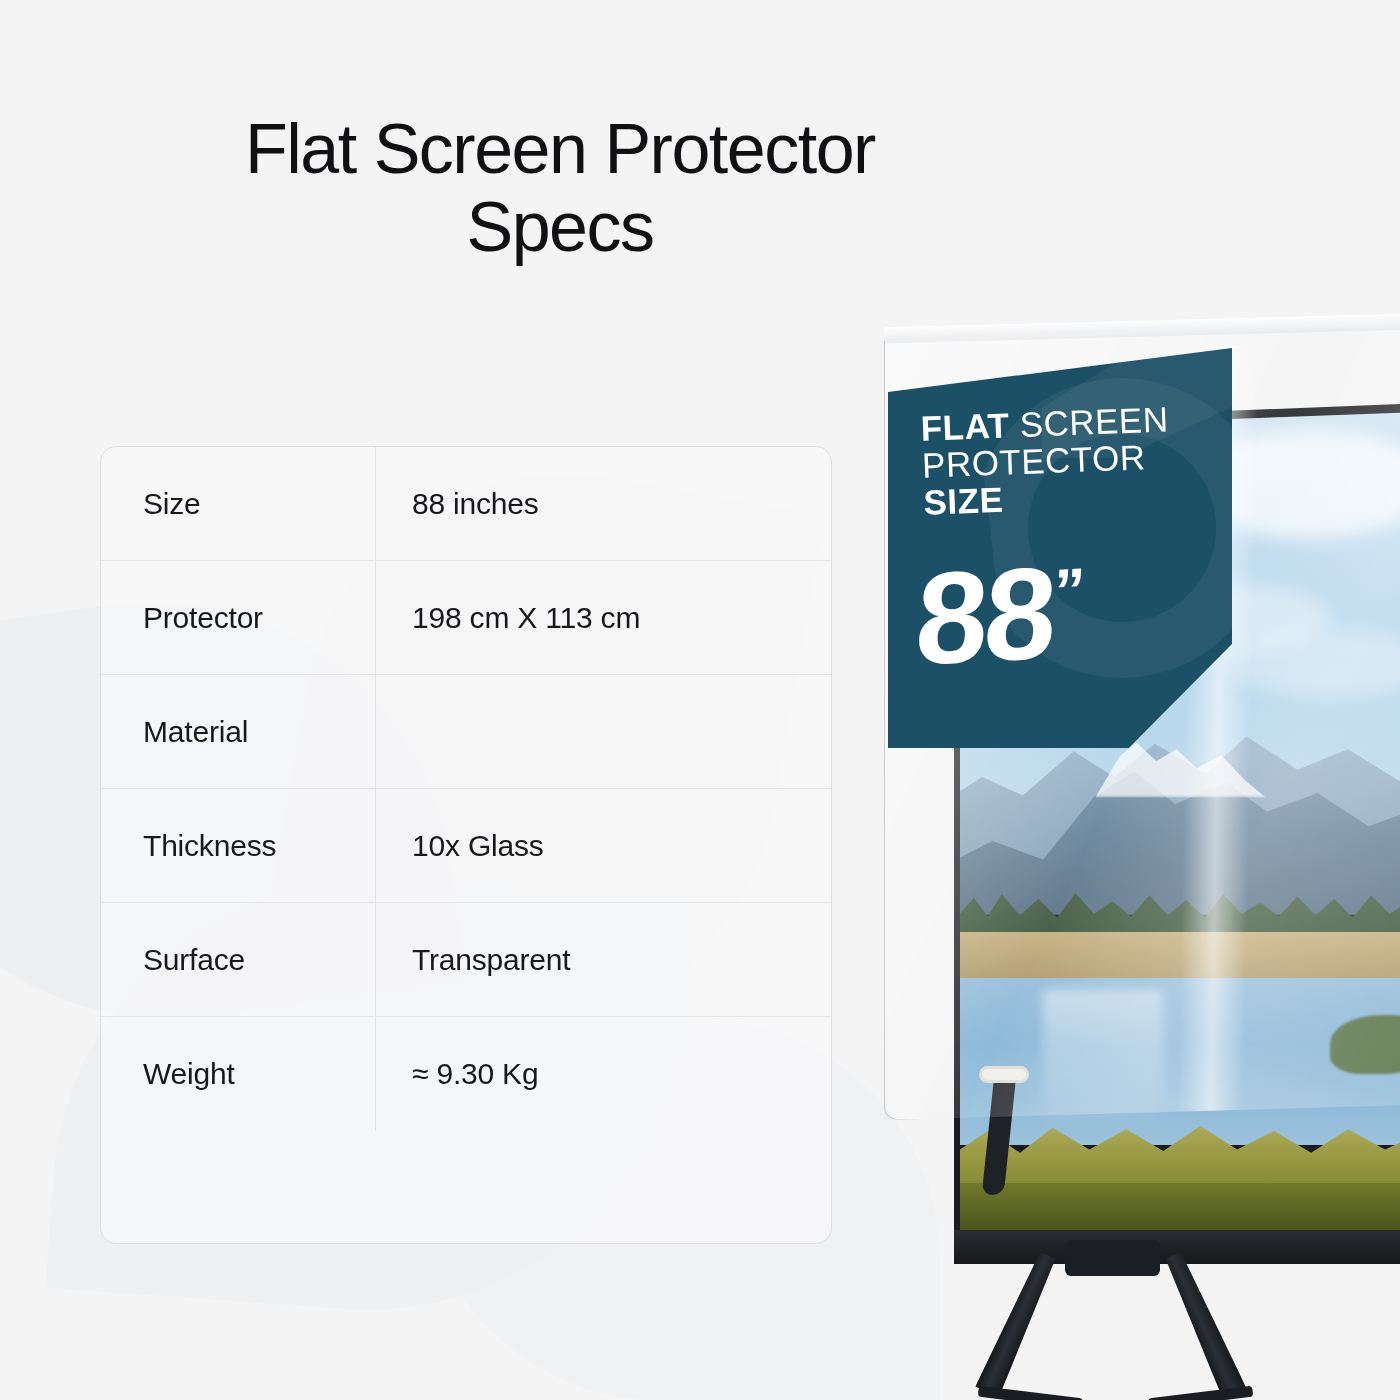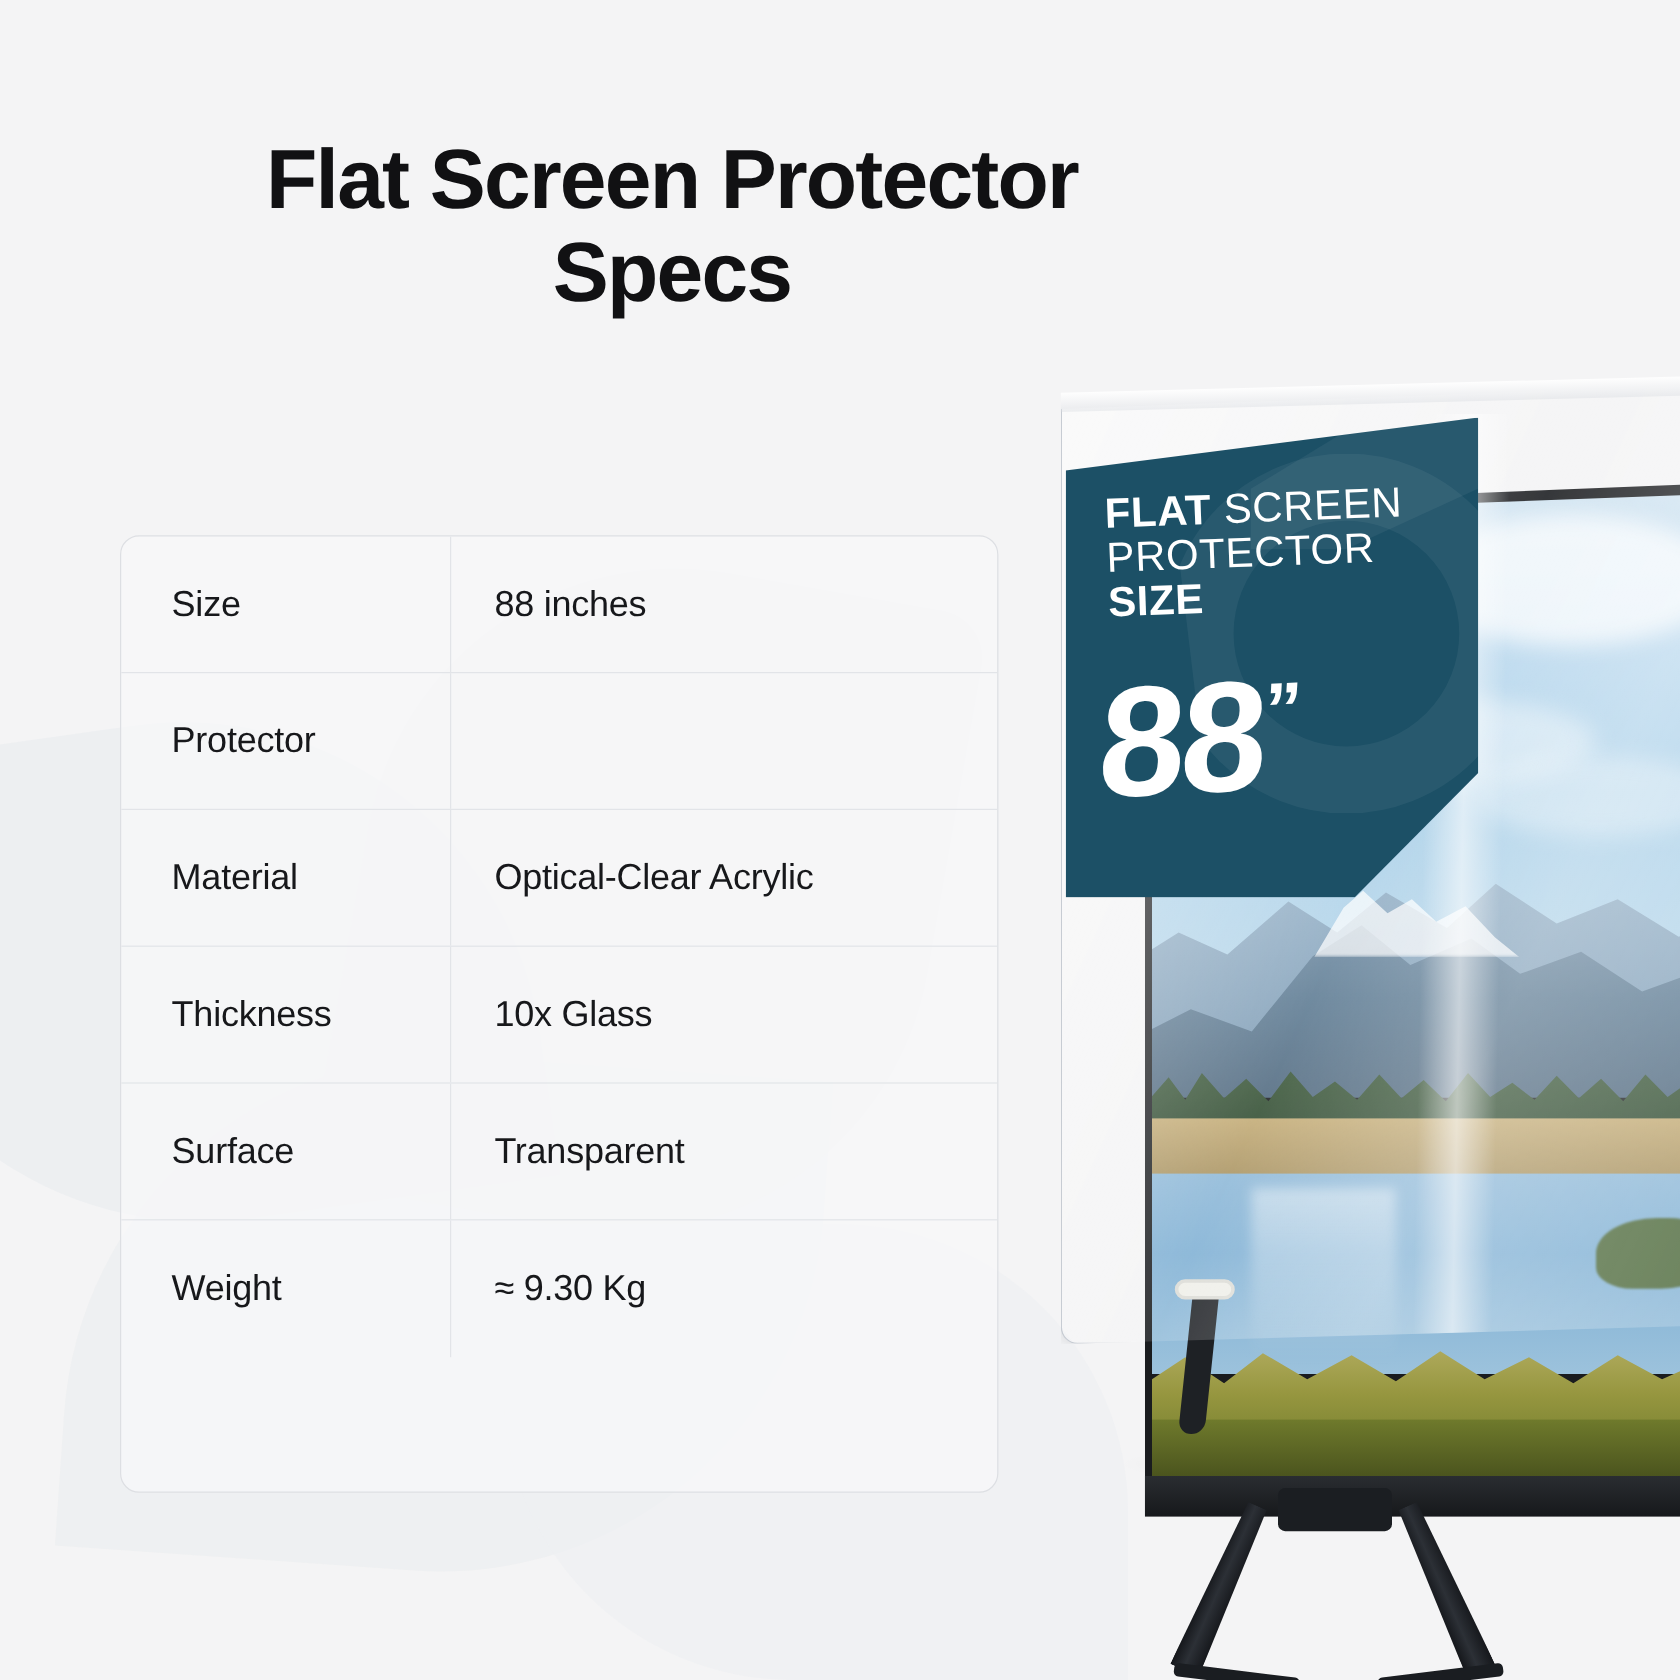--- a/index.html
+++ b/index.html
@@ -39,21 +39,21 @@
   .wm-d {
     left:420px; top:1020px; width:520px; height:380px;
     background:#eef0f2; opacity:.7;
     border-radius:0 240px 0 240px;
   }
 
   
   .title {
     position:absolute; left:0; top:110px; width:1120px;
     text-align:center;
-    font-size:70px; font-weight:700; line-height:1.12;
+    font-size:70px; font-weight:400; line-height:1.12;
     letter-spacing:-1.5px;
     color:#111113;
     padding:0 200px;
   }
 
   
   .spec-table {
     position:absolute;
     left:100px; top:446px;
     width:732px; height:798px;
@@ -270,26 +270,26 @@
 
   <div class="spec-table">
 
     <div class="spec-row">
       <div class="spec-key">Size</div>
       <div class="spec-val">88 inches</div>
     </div>
 
     <div class="spec-row">
       <div class="spec-key">Protector</div>
+      <div class="spec-val">198 cm X 113 cm</div>
     </div>
 
 
     <div class="spec-row">
       <div class="spec-key">Material</div>
-      <div class="spec-val">Optical-Clear Acrylic</div>
     </div>
 
     <div class="spec-row">
       <div class="spec-key">Thickness</div>
       <div class="spec-val">10x Glass</div>
     </div>
 
     <div class="spec-row">
       <div class="spec-key">Surface</div>
       <div class="spec-val">Transparent</div>

